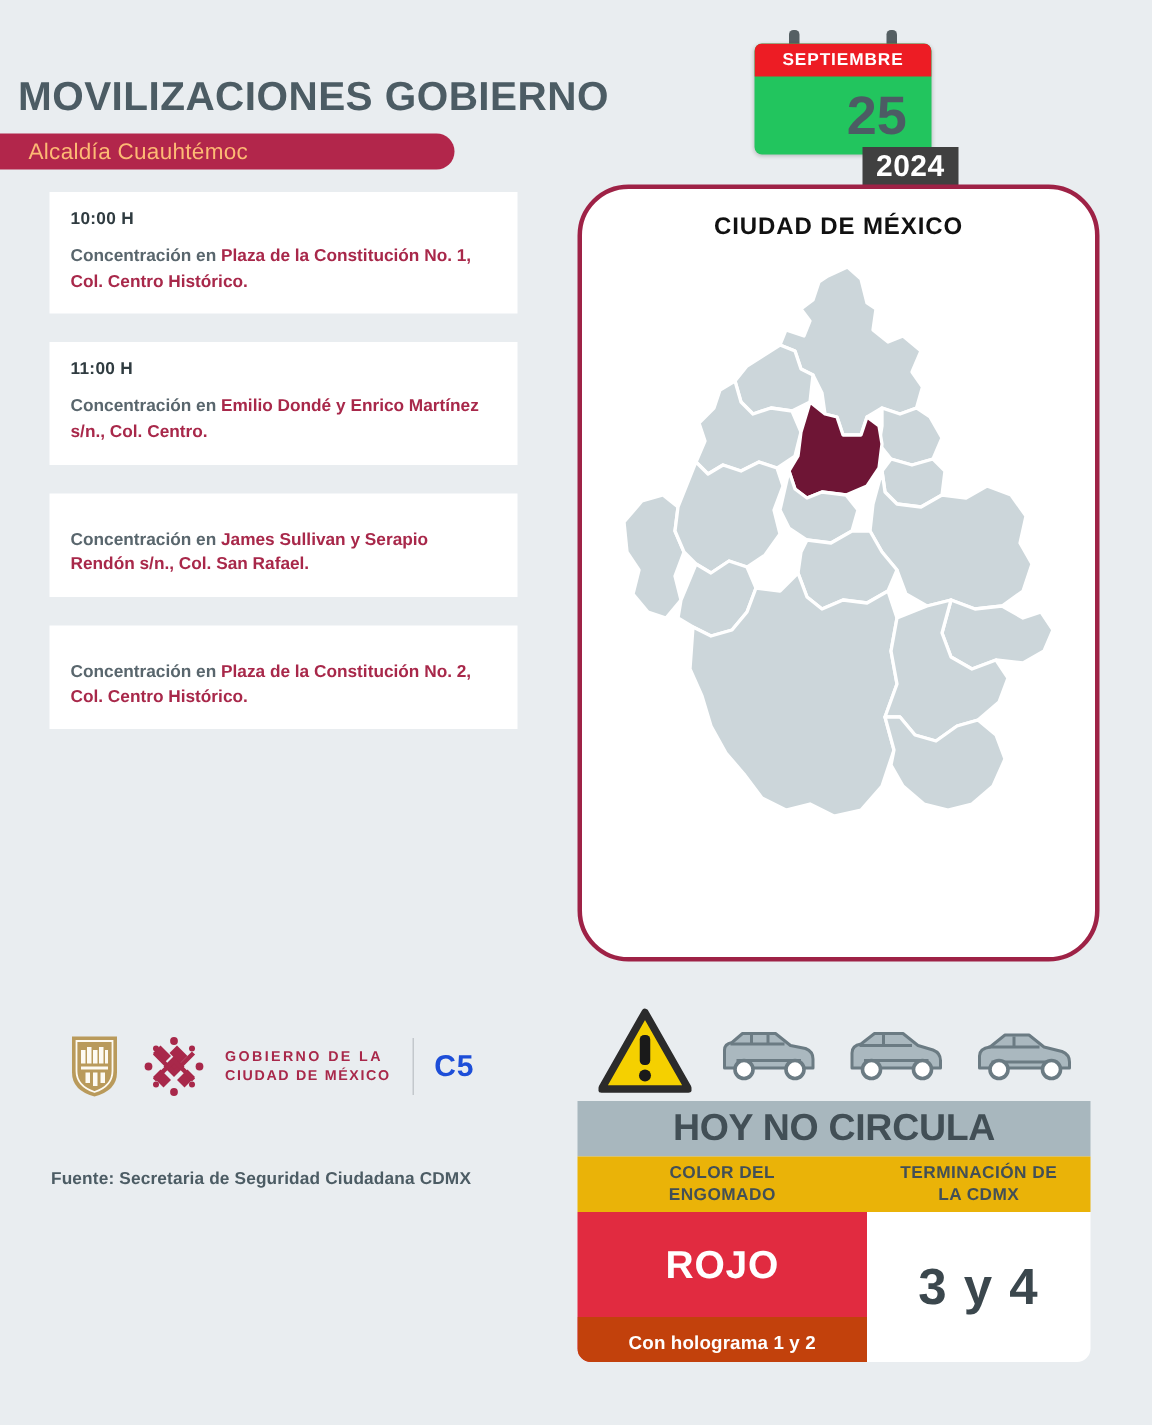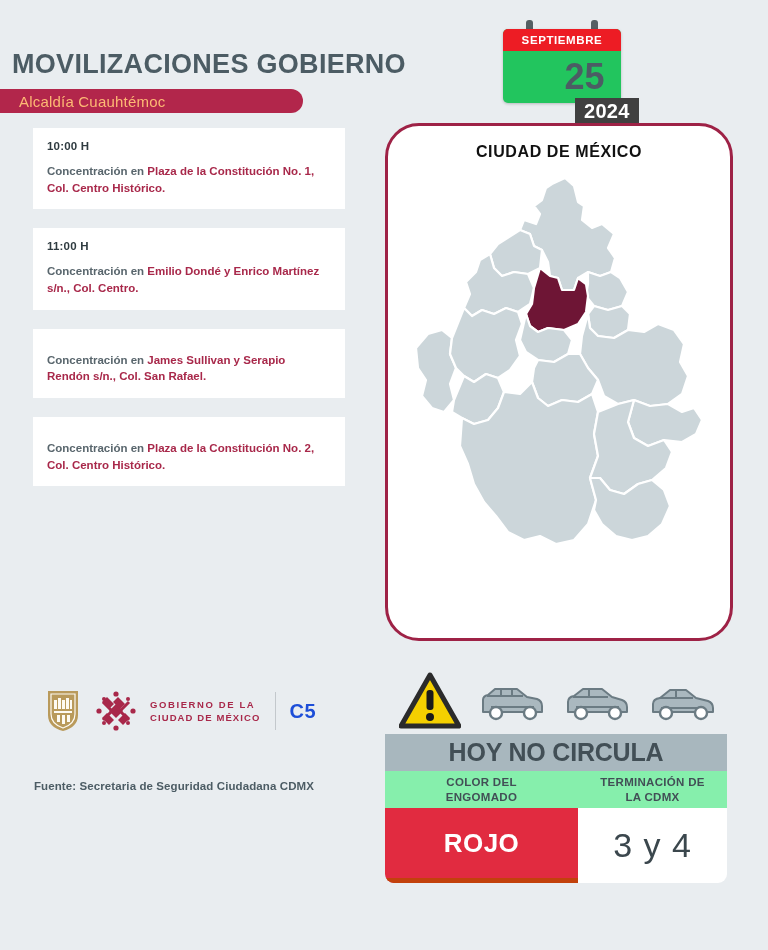--- a/index.html
+++ b/index.html
@@ -97,47 +97,47 @@
   .warn{position:absolute;left:14px;top:0px;}
   .car{position:absolute;top:14px;}
   .car.c1{left:94px;} .car.c2{left:180px;} .car.c3{left:265px;}
   .hnc-banner{
     background:#a8b7be;height:37px;
     display:flex;align-items:center;justify-content:center;
   }
   .hnc-banner span{
     color:#424f56;font-size:25px;font-weight:bold;letter-spacing:-.2px;
   }
-  .hnc-sub{display:flex;background:#86efac;height:37px;}
+  .hnc-sub{display:flex;background:#eab308;height:37px;}
   .hnc-sub div{
     flex:1;display:flex;flex-direction:column;align-items:center;
     justify-content:center;text-align:center;
     color:#424f56;font-size:11.5px;font-weight:bold;line-height:1.25;
     letter-spacing:.3px;
   }
   .hnc-sub .c{flex:0 0 193px;}
-  .hnc-body{display:flex;height:75px;}
+  .hnc-body{display:flex;height:100px;}
   .hnc-color{
     flex:0 0 193px;background:#e12b40;position:relative;
     border-bottom-left-radius:9px;overflow:hidden;
   }
   .hnc-color .name{
     height:70px;display:flex;align-items:center;justify-content:center;
     color:#fff;font-size:26px;font-weight:bold;letter-spacing:.5px;
   }
   .hnc-color .holo{
     height:34px;background:#c2410c;
     display:flex;align-items:center;justify-content:center;
     color:#fff;font-size:12.5px;font-weight:bold;letter-spacing:.1px;
   }
   .hnc-plate{
     flex:1;background:#ffffff;
     display:flex;align-items:center;justify-content:center;
     border-bottom-right-radius:9px;
-    color:#3b474d;font-size:34px;font-weight:normal;letter-spacing:1px;
+    color:#3b474d;font-size:34px;font-weight:bold;letter-spacing:1px;
   }
 </style>
 </head>
 <body>
 
 <div class="page">
 
   <div class="main-title">MOVILIZACIONES GOBIERNO</div>
   <div class="alcaldia-pill">
     <span>Alcaldía Cuauhtémoc</span>

